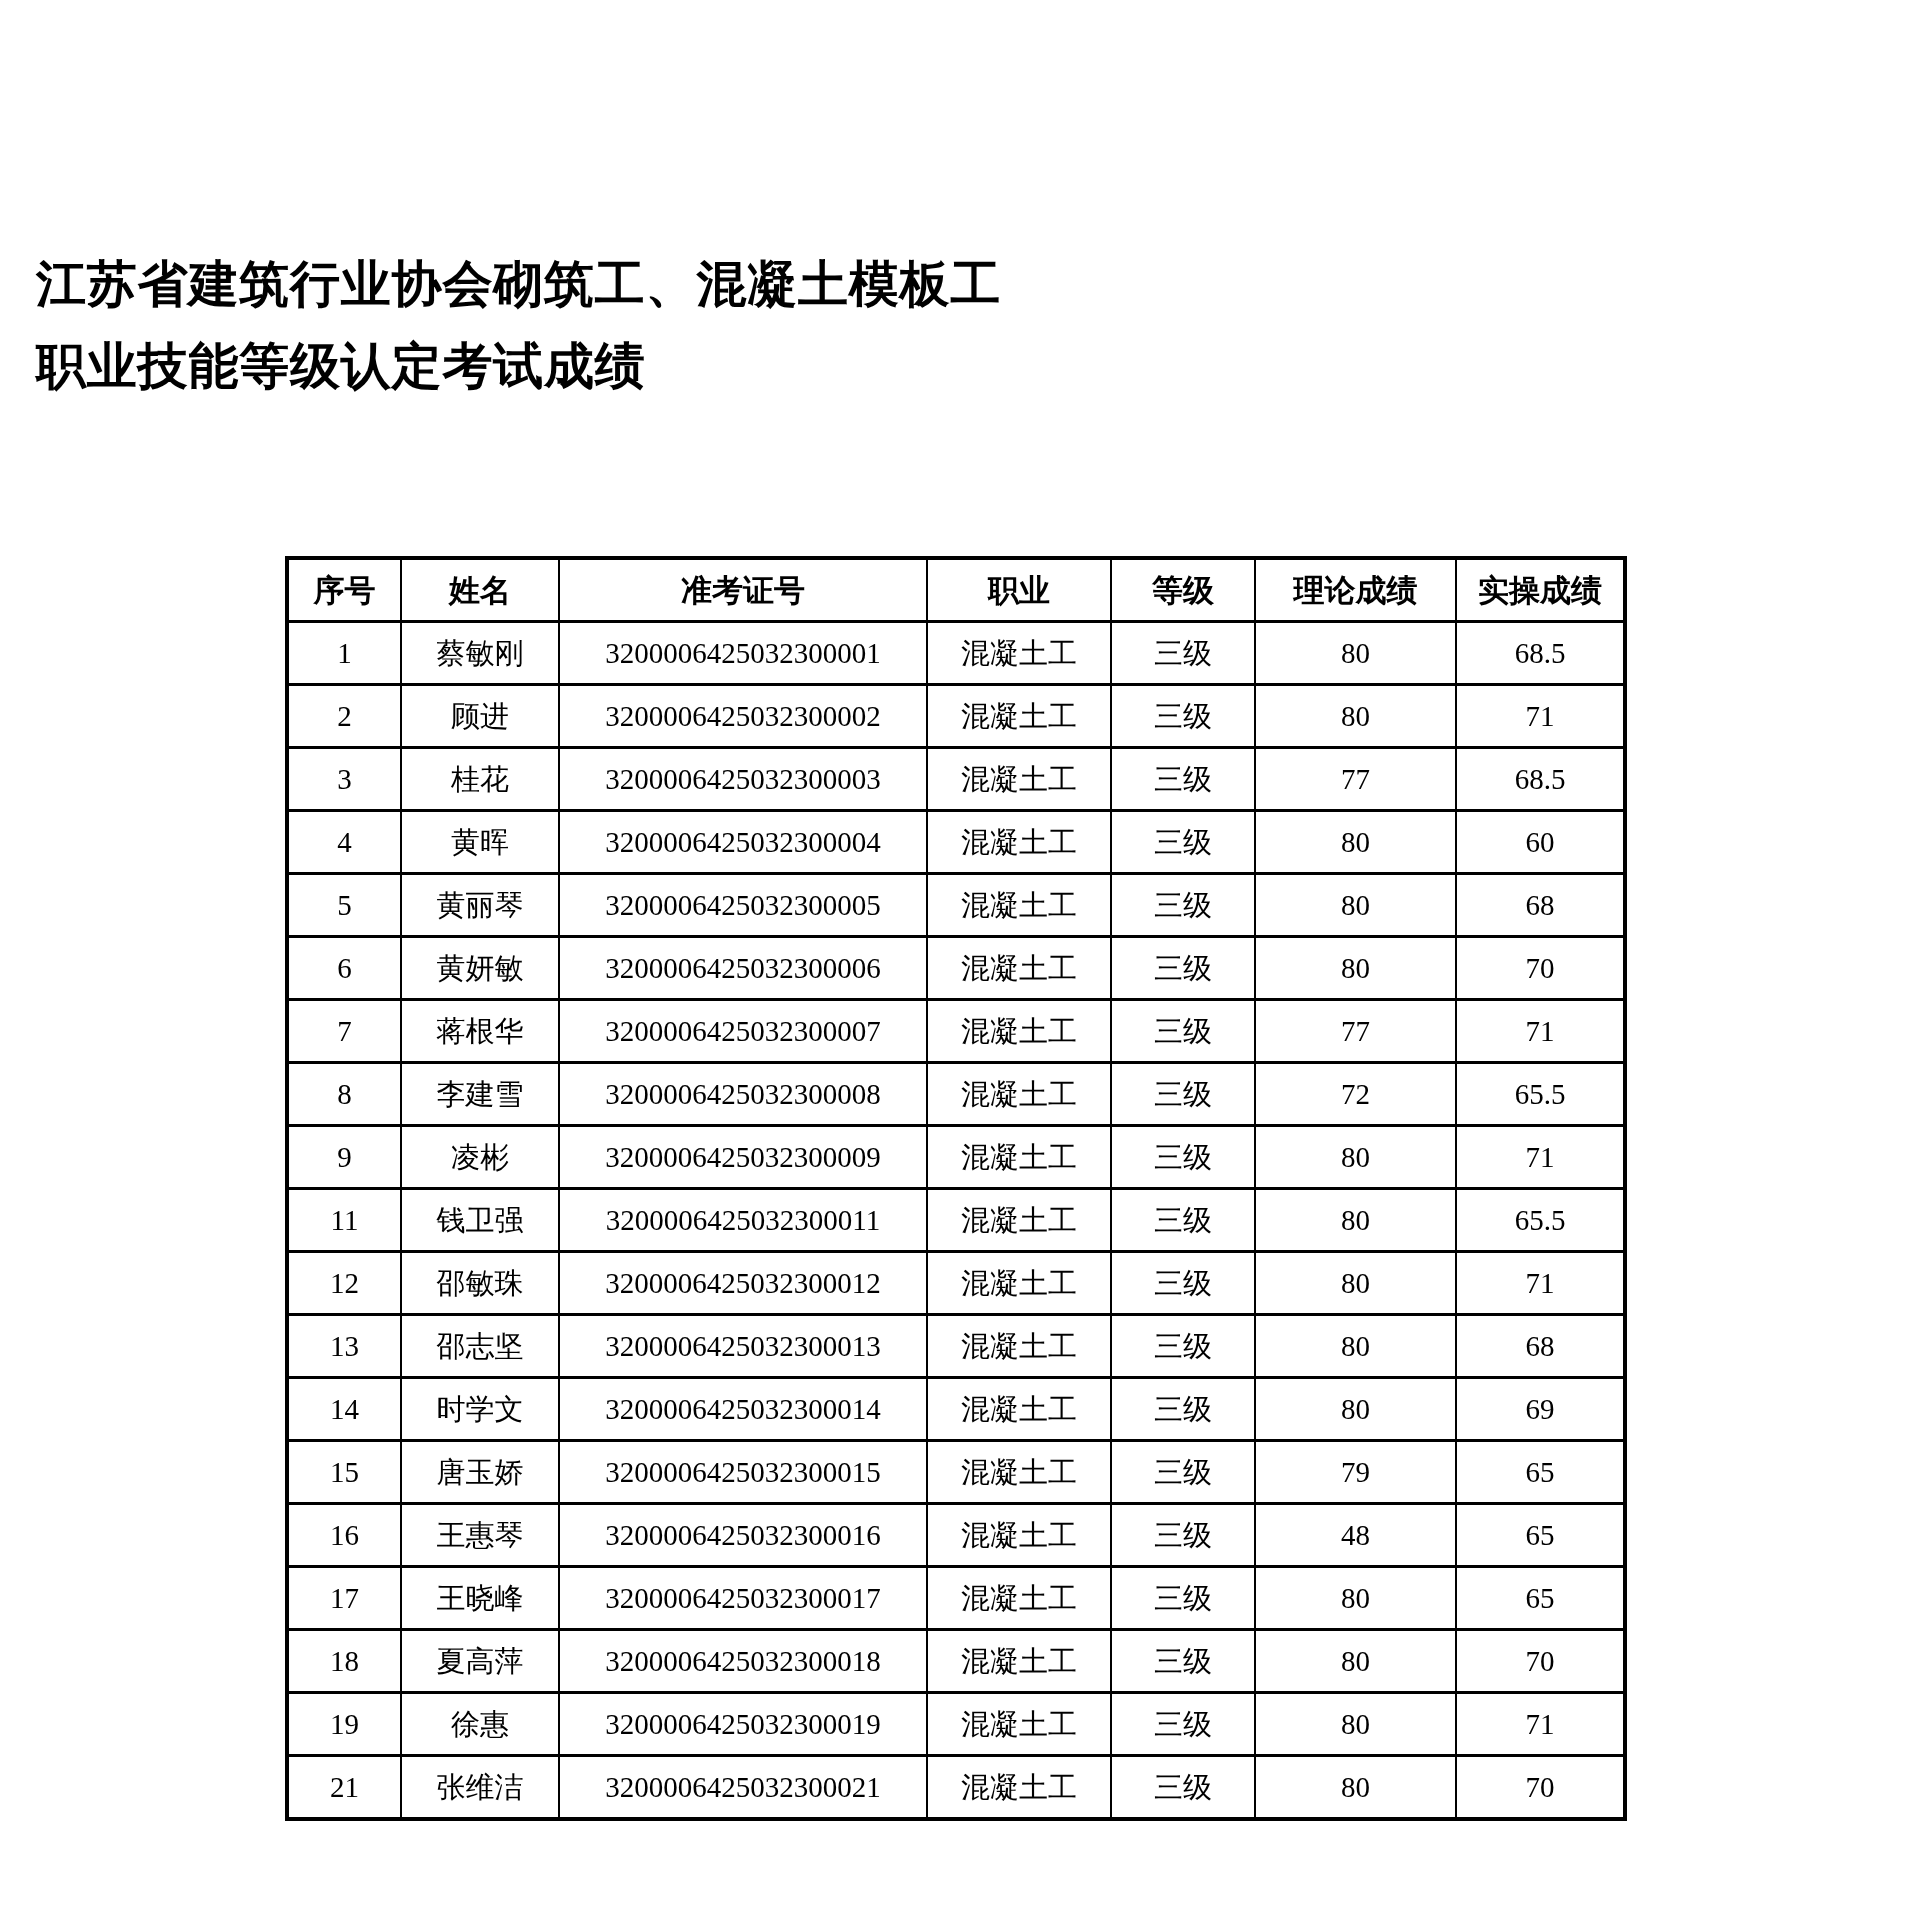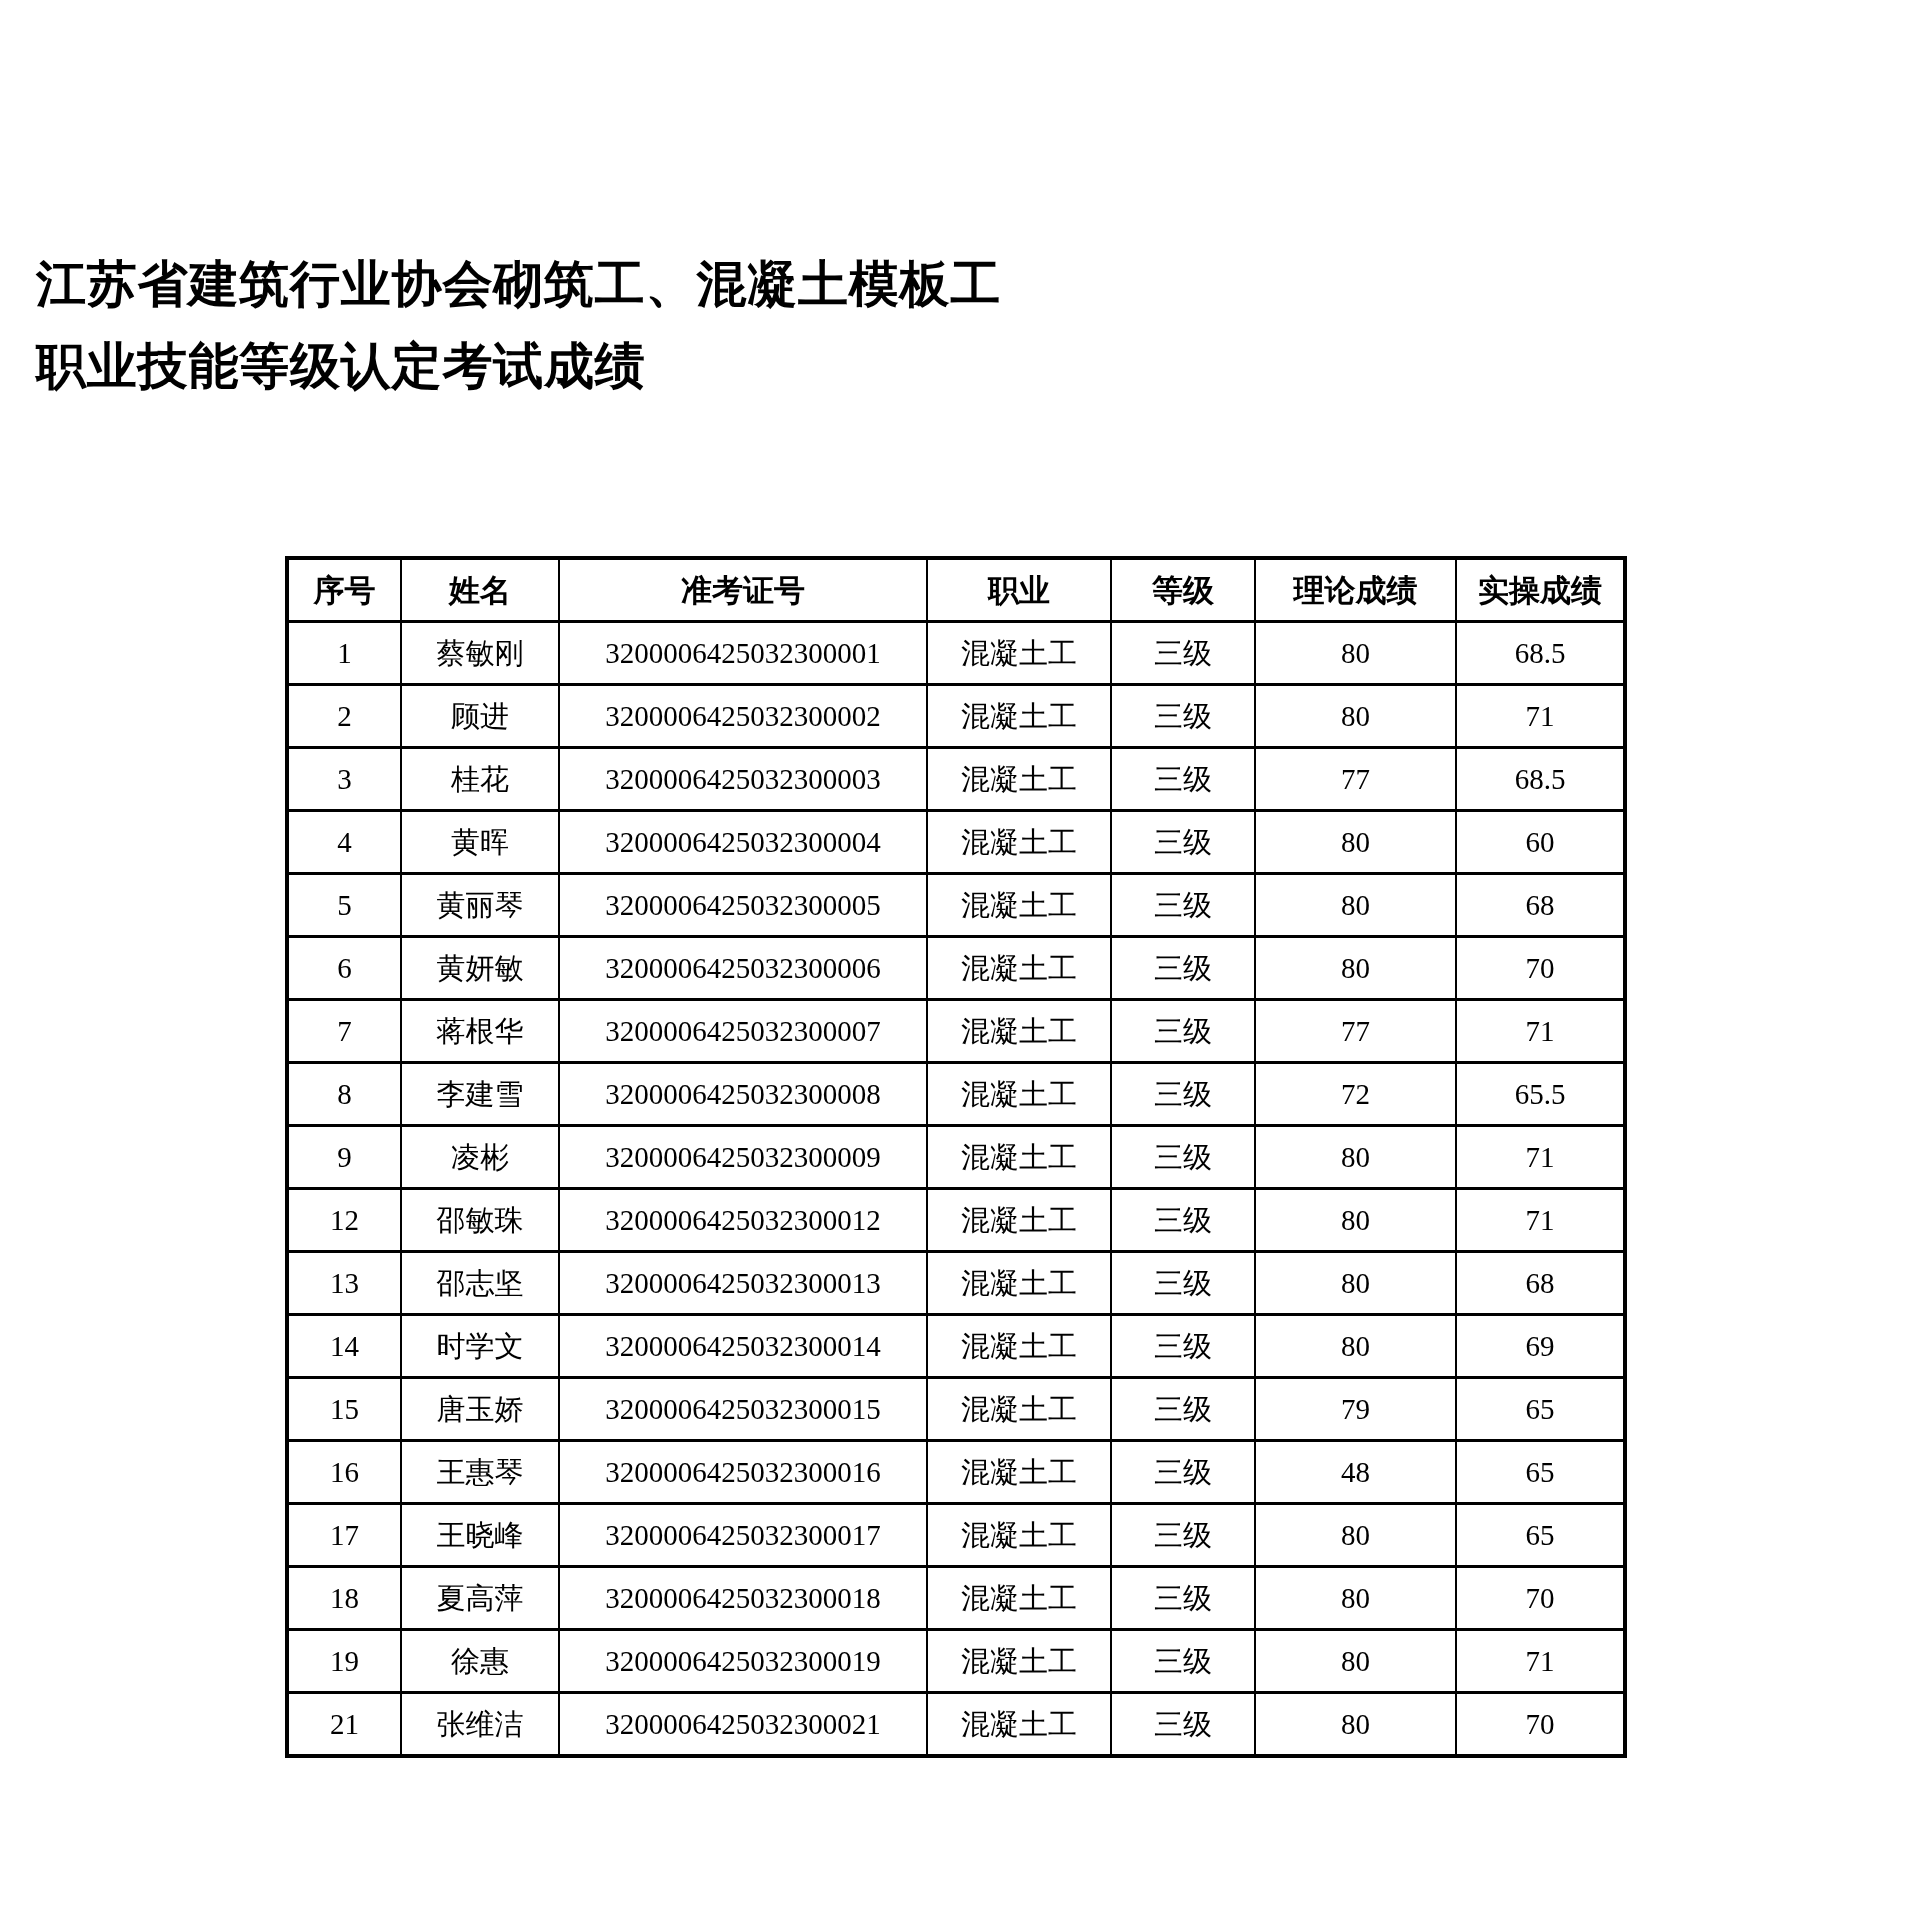--- a/index.html
+++ b/index.html
@@ -168,20 +168,29 @@
       <tr>
         <td>9</td>
         <td>凌彬</td>
         <td>3200006425032300009</td>
         <td>混凝土工</td>
         <td>三级</td>
         <td>80</td>
         <td>71</td>
       </tr>
       <tr>
+        <td>11</td>
+        <td>钱卫强</td>
+        <td>3200006425032300011</td>
+        <td>混凝土工</td>
+        <td>三级</td>
+        <td>80</td>
+        <td>65.5</td>
+      </tr>
+      <tr>
         <td>12</td>
         <td>邵敏珠</td>
         <td>3200006425032300012</td>
         <td>混凝土工</td>
         <td>三级</td>
         <td>80</td>
         <td>71</td>
       </tr>
       <tr>
         <td>13</td>

